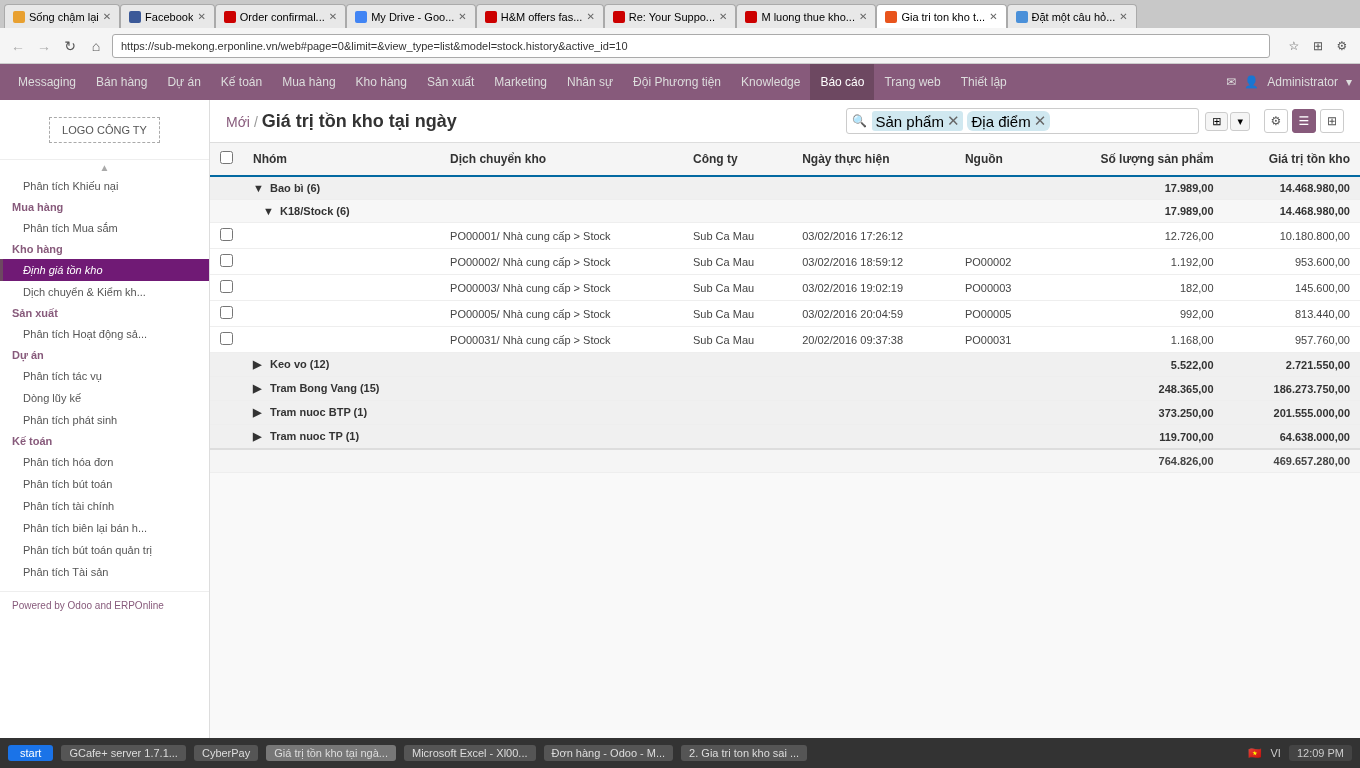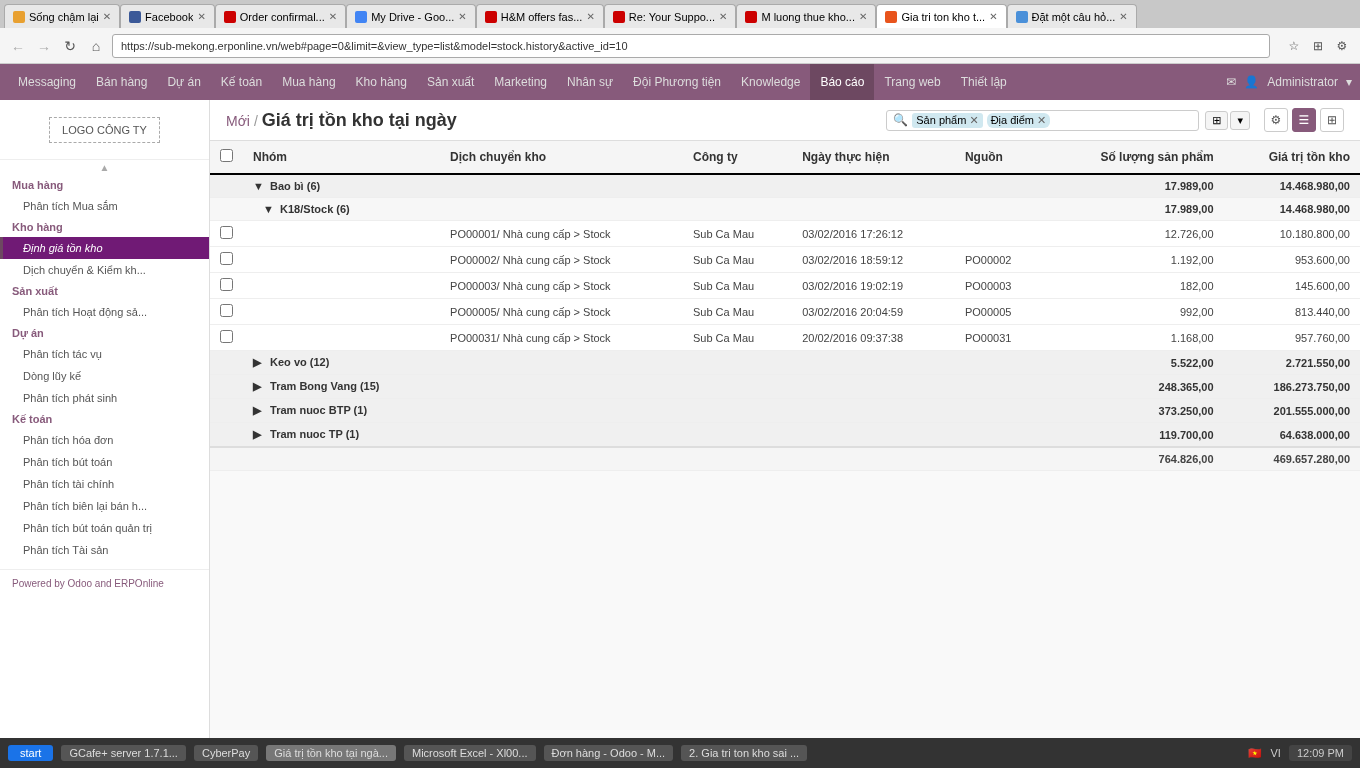--- a/index.html
+++ b/index.html
@@ -36,30 +36,30 @@
     .sidebar-item { padding: 5px 12px 5px 20px; color: #555; cursor: pointer; font-size: 11px; border-left: 3px solid transparent; }
     .sidebar-item.active { background: #701a75; color: #fff; border-left-color: #6d4861; font-style: italic; }
 
     
     .content-area { flex: 1; display: flex; flex-direction: column; background: #f9f9f9; overflow: hidden; }
     .content-header { background: #fff; border-bottom: 1px solid #ddd; padding: 8px 16px; display: flex; align-items: center; justify-content: space-between; gap: 44px; }
     .page-title { font-size: 18px; font-weight: bold; color: #333; }
     .search-bar { display: flex; align-items: center; gap: 6px; }
     .search-input-container { display: flex; align-items: center; border: 1px solid #ccc; border-radius: 3px; padding: 2px 6px; background: #fff; min-width: 200px; }
     .search-input { border: none; outline: none; font-size: 11px; flex: 1; }
-    .search-tag { background: #d0e8f0; border-radius: 3px; padding: 1px 4px; font-size: 11px; display: flex; align-items: center; gap: 3px; }
+    .search-tag { background: #d0e8f0; border-radius: 3px; padding: 1px 4px; font-size: 15px; display: flex; align-items: center; gap: 3px; }
     .search-tag-close { cursor: pointer; color: #666; }
     .view-icons { display: flex; gap: 4px; margin-left: 8px; }
     .view-icon { width: 24px; height: 24px; display: flex; align-items: center; justify-content: center; cursor: pointer; border: 1px solid #ccc; border-radius: 3px; color: #555; background: #fff; }
     .view-icon.active { background: #875a7b; color: #fff; border-color: #875a7b; }
 
     
     .table-container { flex: 1; overflow: auto; padding: 0; }
     table { width: 100%; border-collapse: collapse; background: #fff; }
-    thead tr { background: #f5f5f5; border-bottom: 2px solid #000000; }
+    thead tr { background: #f5f5f5; border-bottom: 2px solid #0369a1; }
     th { padding: 8px 10px; text-align: left; font-size: 12px; color: #333; font-weight: bold; border-bottom: 1px solid #ddd; white-space: nowrap; }
     th.checkbox-col { width: 30px; text-align: center; }
     td { padding: 5px 10px; font-size: 11px; color: #444; border-bottom: 1px solid #eee; }
     td.checkbox-col { text-align: center; }
     .group-row td { background: #f0f0f0; font-weight: bold; color: #333; }
     .subgroup-row td { background: #f7f7f7; font-weight: bold; color: #333; }
     .data-row td { background: #fff; }
     .num-col { text-align: right; }
     .total-row td { background: #f5f5f5; font-weight: bold; border-top: 2px solid #ddd; }
     .expand-icon { display: inline-block; width: 14px; cursor: pointer; }
@@ -162,20 +162,21 @@
 
 <div class="main-layout">
 
   <div class="sidebar">
     <div class="logo-area">
       <div class="logo-text">LOGO CÔNG TY</div>
     </div>
 
     <div style="display:flex;justify-content:center;padding:2px;color:#aaa;font-size:10px;">▲</div>
 
+    <div class="sidebar-item">Phân tích Khiếu nại</div>
 
     <div class="sidebar-section-header">Mua hàng</div>
     <div class="sidebar-item">Phân tích Mua sắm</div>
 
     <div class="sidebar-section-header">Kho hàng</div>
     <div class="sidebar-item active">Định giá tồn kho</div>
     <div class="sidebar-item">Dịch chuyển &amp; Kiểm kh...</div>
 
     <div class="sidebar-section-header">Sản xuất</div>
     <div class="sidebar-item">Phân tích Hoạt động sả...</div>

